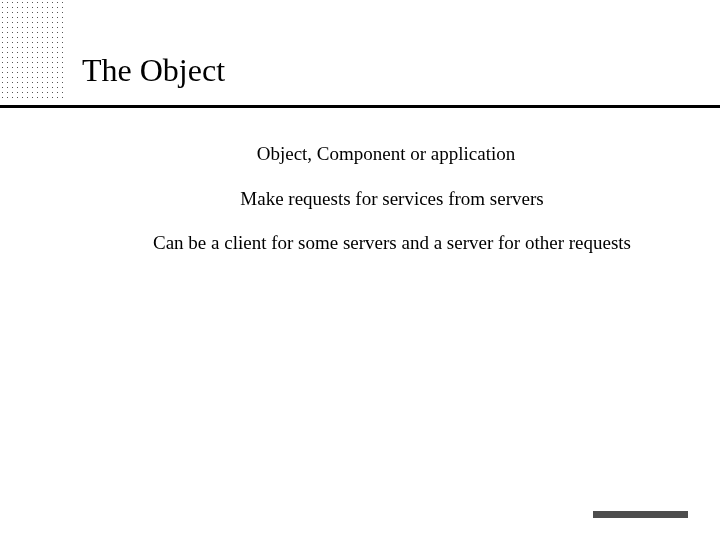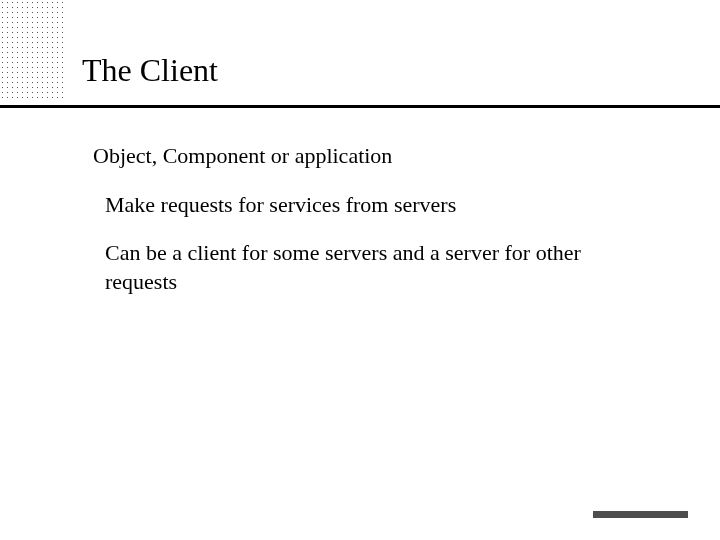--- a/index.html
+++ b/index.html
@@ -34,24 +34,25 @@
     left: 0;
     width: 720px;
     height: 0;
     border-top: 3px solid #000;
   }
 
   
   .body {
     position: absolute;
     top: 142px;
-    left: 93px;
+    left: 116px;
     width: 540px;
-    font-size: 22px;
+    font-size: 19px;
     line-height: 1.3;
+    text-align: center;
   }
   .bullet-l1 {
     margin-bottom: 20px;
   }
   .bullet-l2 {
     margin-left: 12px;
     margin-bottom: 20px;
   }
 
   
@@ -64,21 +65,21 @@
     background: #4d4d4d;
   }
 </style>
 </head>
 <body>
 
 <div class="slide">
 
   <div class="deco-square"></div>
 
-  <div class="title">The Client</div>
+  <div class="title">The Object</div>
 
   <div class="hr"></div>
 
   <div class="body">
     <div class="bullet-l1">Object, Component or application</div>
     <div class="bullet-l2">Make requests for services from servers</div>
     <div class="bullet-l2">Can be a client for some servers and a server for other requests</div>
   </div>
 
   <div class="footer-bar"></div>

